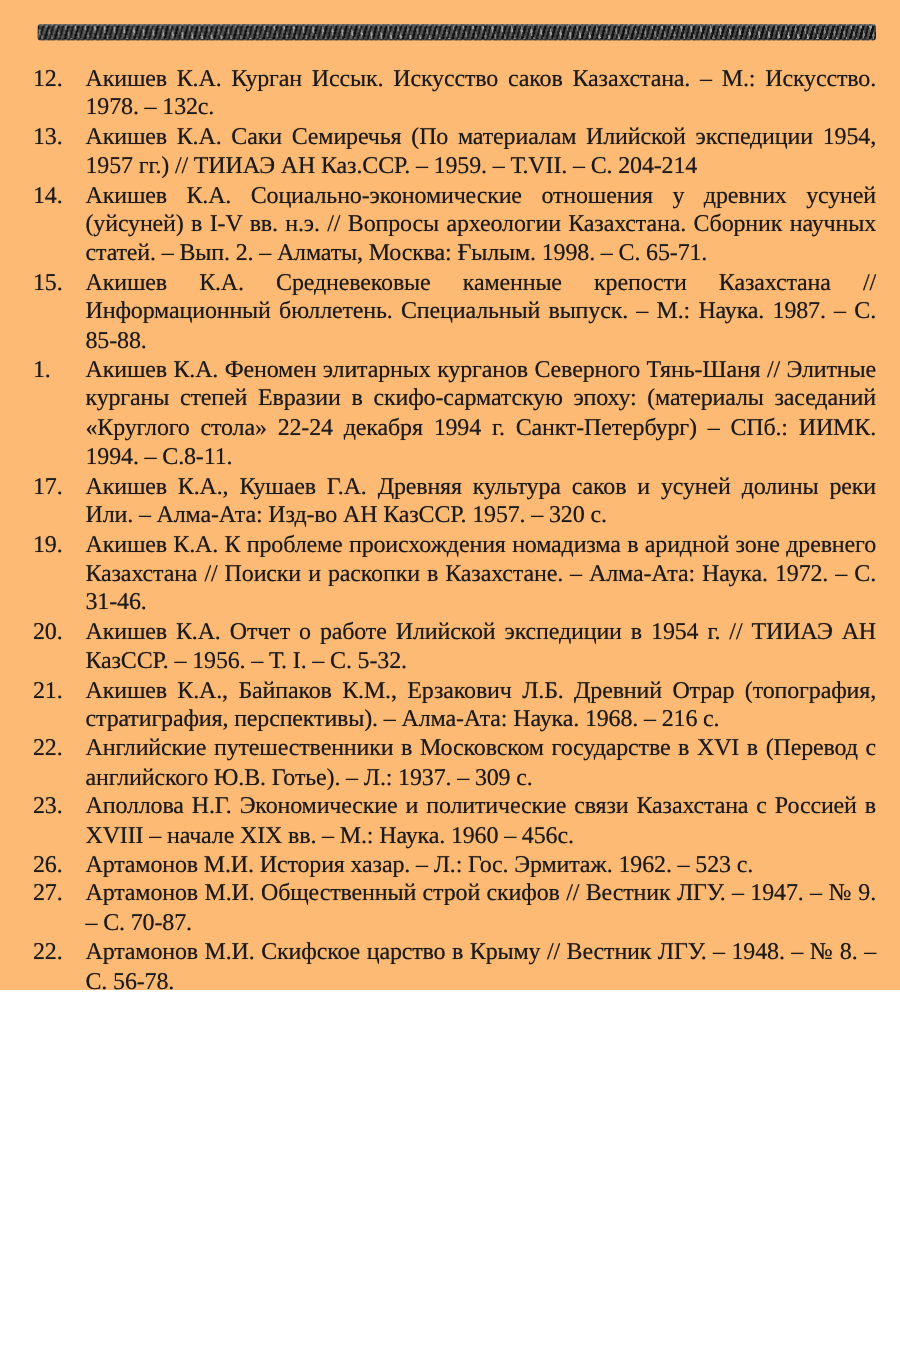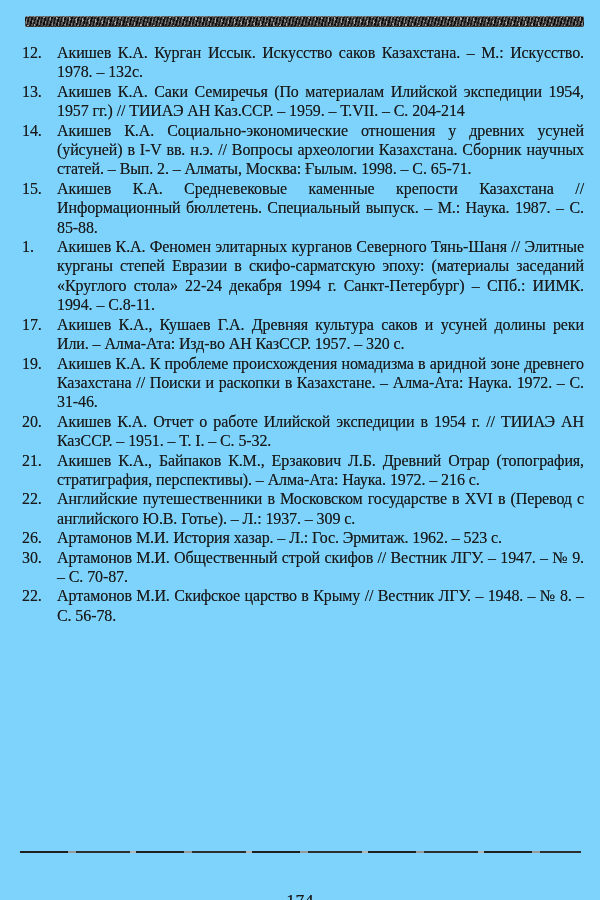--- a/index.html
+++ b/index.html
@@ -3,22 +3,22 @@
 <meta charset="utf-8">
 <style>
   html, body {
     margin: 0;
     padding: 0;
     background: #ffffff;
   }
   .page {
     position: relative;
     width: 600px;
-    height: 900px;
-    background: #7dd3fc;
+    height: 660px;
+    background: #fdba74;
     font-family: "Liberation Serif", "DejaVu Serif", serif;
     color: #1a1a1a;
     overflow: hidden;
   }
   
   .ornament-top {
     position: absolute;
     top: 16px;
     left: 25px;
     width: 559px;
@@ -113,40 +113,43 @@
   <div class="entry">
     <span class="num">17.</span><span>Акишев К.А., Кушаев Г.А. Древняя культура саков и усуней долины реки Или. – Алма-Ата: Изд-во АН КазССР. 1957. – 320 с.</span>
   </div>
 
 
   <div class="entry">
     <span class="num">19.</span><span>Акишев К.А. К проблеме происхождения номадизма в аридной зоне древнего Казахстана // Поиски и раскопки в Казахстане. – Алма-Ата: Наука. 1972. – С. 31-46.</span>
   </div>
 
   <div class="entry">
-    <span class="num">20.</span><span>Акишев К.А. Отчет о работе Илийской экспедиции в 1954 г. // ТИИАЭ АН КазССР. – 1951. – Т. I. – С. 5-32.</span>
+    <span class="num">20.</span><span>Акишев К.А. Отчет о работе Илийской экспедиции в 1954 г. // ТИИАЭ АН КазССР. – 1956. – Т. I. – С. 5-32.</span>
   </div>
 
   <div class="entry">
-    <span class="num">21.</span><span>Акишев К.А., Байпаков К.М., Ерзакович Л.Б. Древний Отрар (топография, стратиграфия, перспективы). – Алма-Ата: Наука. 1972. – 216 с.</span>
+    <span class="num">21.</span><span>Акишев К.А., Байпаков К.М., Ерзакович Л.Б. Древний Отрар (топография, стратиграфия, перспективы). – Алма-Ата: Наука. 1968. – 216 с.</span>
   </div>
 
   <div class="entry">
     <span class="num">22.</span><span>Английские путешественники в Московском государстве в XVI в (Перевод с английского Ю.В. Готье). – Л.: 1937. – 309 с.</span>
   </div>
 
+  <div class="entry">
+    <span class="num">23.</span><span>Аполлова Н.Г. Экономические и политические связи Казахстана с Россией в XVIII – начале XIX вв. – М.: Наука. 1960 – 456с.</span>
+  </div>
 
 
 
   <div class="entry">
     <span class="num">26.</span><span>Артамонов М.И. История хазар. – Л.: Гос. Эрмитаж. 1962. – 523 с.</span>
   </div>
 
   <div class="entry">
-    <span class="num">30.</span><span>Артамонов М.И. Общественный строй скифов // Вестник ЛГУ. – 1947. – № 9. – С. 70-87.</span>
+    <span class="num">27.</span><span>Артамонов М.И. Общественный строй скифов // Вестник ЛГУ. – 1947. – № 9. – С. 70-87.</span>
   </div>
 
   <div class="entry">
     <span class="num">22.</span><span>Артамонов М.И. Скифское царство в Крыму // Вестник ЛГУ. – 1948. – № 8. – С. 56-78.</span>
   </div>
 </div>
 
   <div class="footer-rule"></div>
 
   <div class="page-number">174</div>

